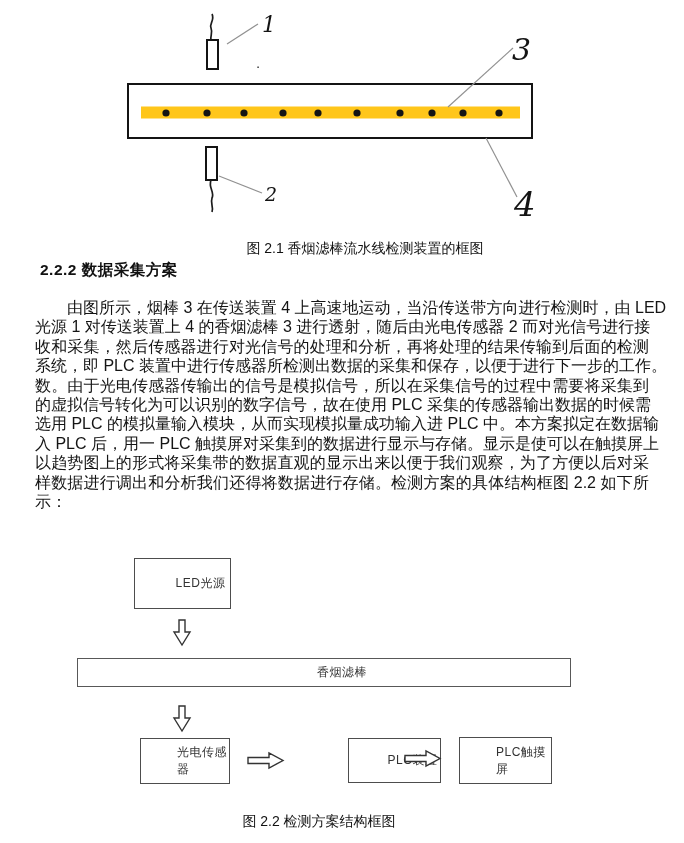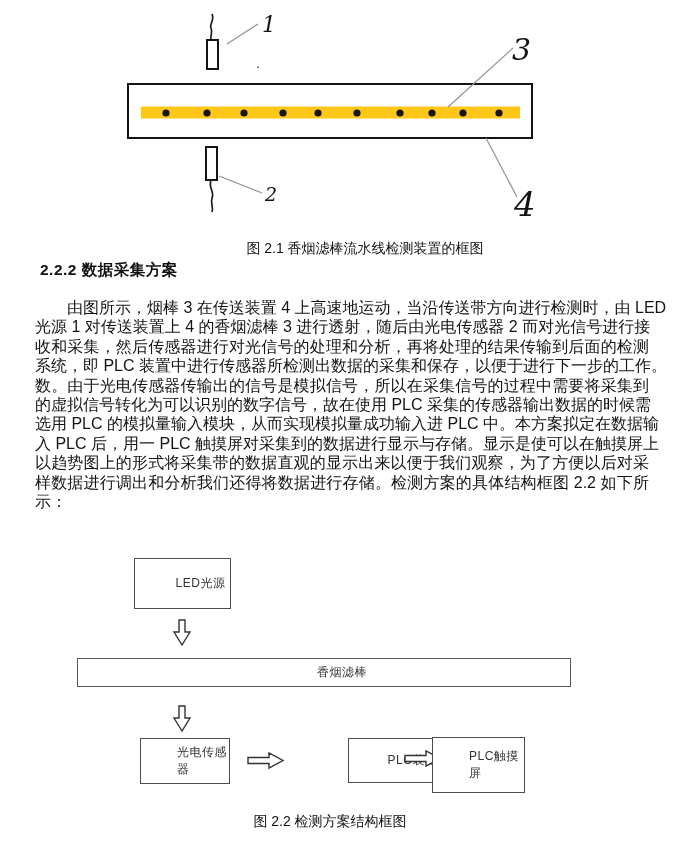--- a/index.html
+++ b/index.html
@@ -23,28 +23,28 @@
   
   .fbox{
     position:absolute;border:1px solid #4d4d4d;background:#fff;
     display:flex;align-items:center;justify-content:center;
     font-size:12px;color:#333;letter-spacing:0.5px;box-sizing:border-box;padding-left:36px;
   }
   #box-led{left:134px;top:558px;width:97px;height:51px;}
   #box-filter{left:77px;top:658px;width:494px;height:29px;border-color:#585858;}
   #box-sensor{left:140px;top:738px;width:90px;height:46px;}
   #box-plc{left:304px;top:738px;width:93px;height:45px;margin-left:44px;}
-  #box-touch{left:432px;top:737px;width:93px;height:56px;align-items:center;}
+  #box-touch{left:459px;top:737px;width:93px;height:47px;align-items:center;}
   .flow-arrow{position:absolute;}
   #arrow-down-1{left:172px;top:619px;}
   #arrow-down-2{left:172px;top:705px;}
   #arrow-right-1{left:247px;top:751px;}
   #arrow-right-2{left:404px;top:749px;}
   
-  #caption2{top:813px;left:16px;width:628px;text-align:center;font-size:14px;color:#111;}
+  #caption2{top:813px;left:5px;width:628px;text-align:center;font-size:14px;color:#111;}
   .digit{font-family:"DejaVu Serif","Liberation Serif",serif;font-style:italic;fill:#141414;}
 </style>
 </head>
 <body>
 
 <svg id="fig1-svg" class="abs" viewBox="0 0 684 235" xmlns="http://www.w3.org/2000/svg">
 
   <path d="M212,14 c3,6 -3,10 -1,14 c2,5 -1,8 0,12" fill="none" stroke="#1c1c1c" stroke-width="1.7"></path>
   <rect x="207" y="40" width="11" height="29" fill="#ffffff" stroke="#141414" stroke-width="2"></rect>
   <line x1="227" y1="44" x2="258" y2="24" stroke="#919191" stroke-width="1.2"></line>

